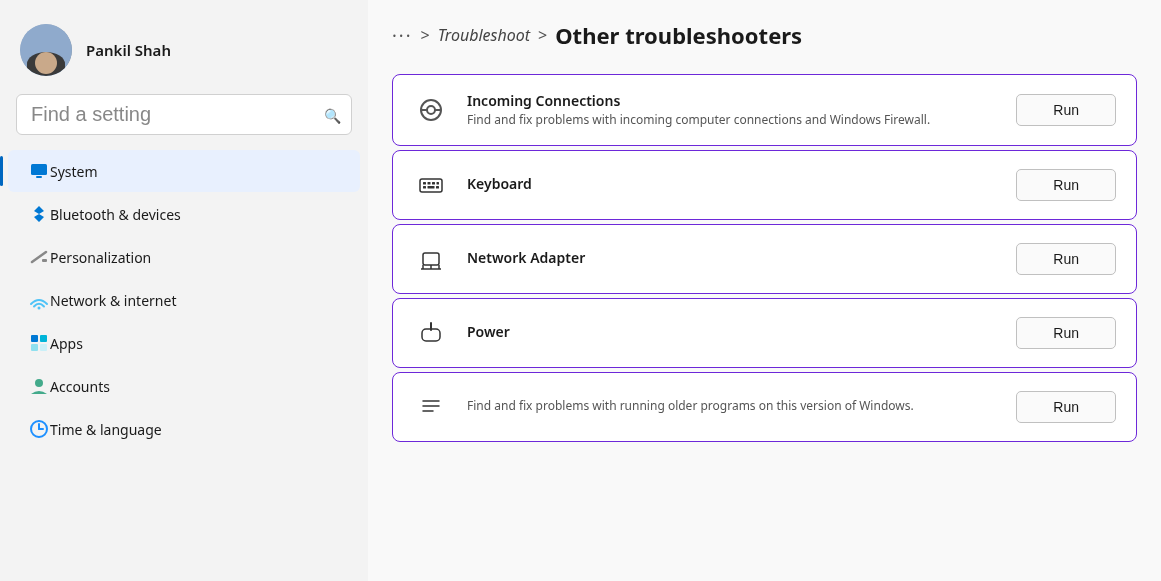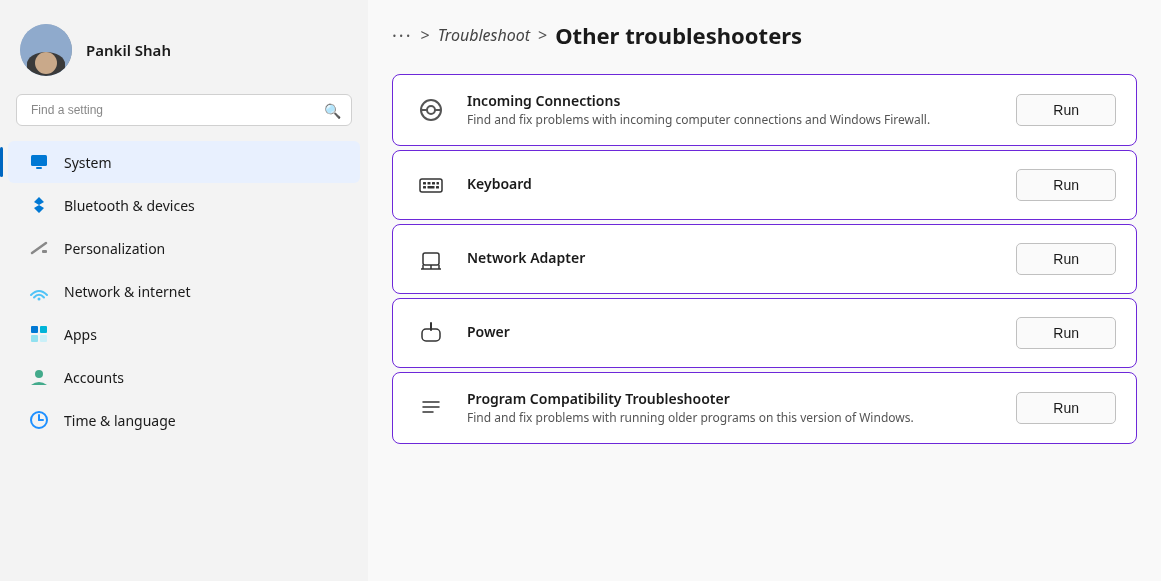--- a/index.html
+++ b/index.html
@@ -82,42 +82,41 @@
     .search-box {
       margin: 0 16px 14px 16px;
       position: relative;
     }
     .search-box input {
       width: 100%;
       padding: 8px 36px 8px 14px;
       border-radius: 6px;
       border: 1px solid #d0d0d0;
       background: #ffffff;
-      font-size: 12px;
+      font-size: 20px;
       color: #555;
       outline: none;
     }
     .search-box input::placeholder { color: #888; }
     .search-icon {
       position: absolute;
       right: 10px;
       top: 50%;
       transform: translateY(-50%);
       color: #555;
       font-size: 14px;
     }
 
     .nav-items {
       flex: 1;
       overflow-y: auto;
     }
     .nav-item {
       display: flex;
       align-items: center;
-      gap: 14px;
       padding: 10px 20px;
       cursor: pointer;
       border-radius: 6px;
       margin: 1px 8px;
       position: relative;
     }
     .nav-item.active {
       background: #e8f0fe;
     }
     .nav-item.active::before {
@@ -401,19 +400,18 @@
       </div>
       <div class="troubleshooter-item">
         <div class="item-icon">
           <svg width="28" height="28" viewBox="0 0 28 28" fill="none">
             <line x1="6" y1="8" x2="22" y2="8" stroke="#333" stroke-width="1.5" stroke-linecap="round"></line>
             <line x1="6" y1="13" x2="22" y2="13" stroke="#333" stroke-width="1.5" stroke-linecap="round"></line>
             <line x1="6" y1="18" x2="16" y2="18" stroke="#333" stroke-width="1.5" stroke-linecap="round"></line>
           </svg>
         </div>
         <div class="item-info">
-          <div class="item-title">Program Compatibility Troubleshooter</div>
           <div class="item-desc">Find and fix problems with running older programs on this version of Windows.</div>
         </div>
         <button class="run-button">Run</button>
       </div>
     </div>
 </div>
 
 </body></html>

